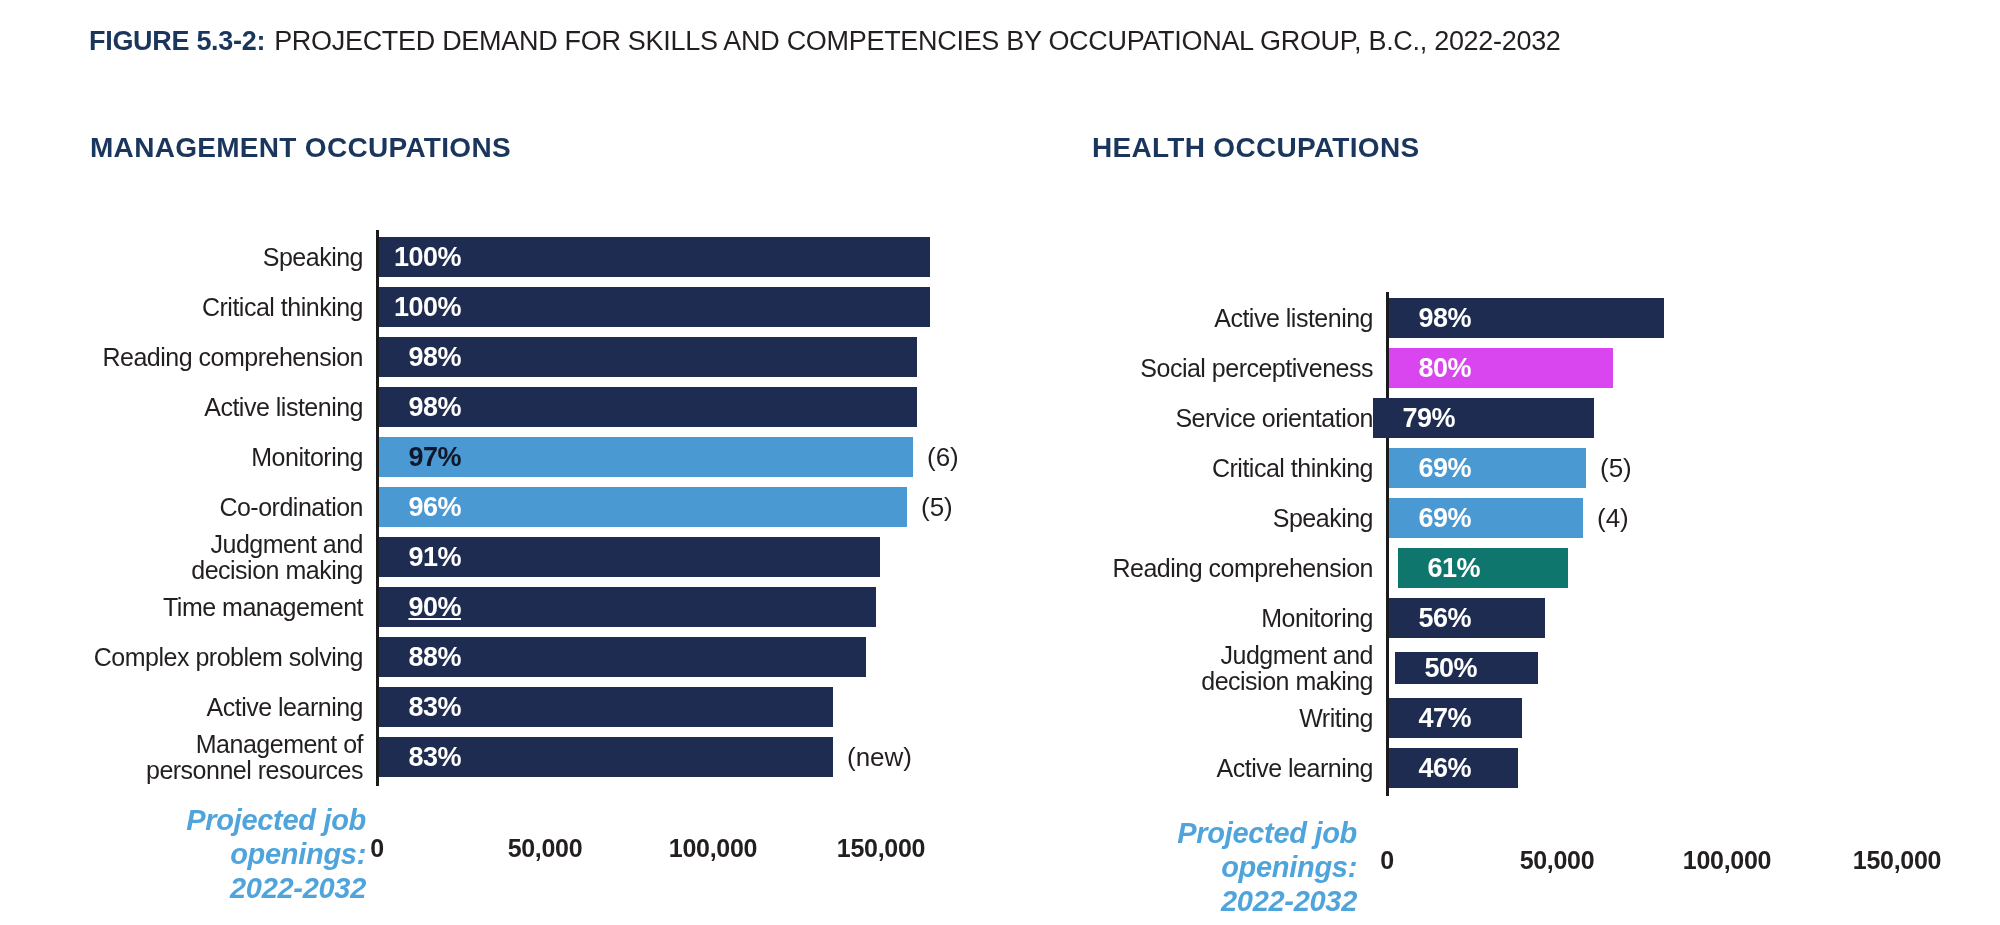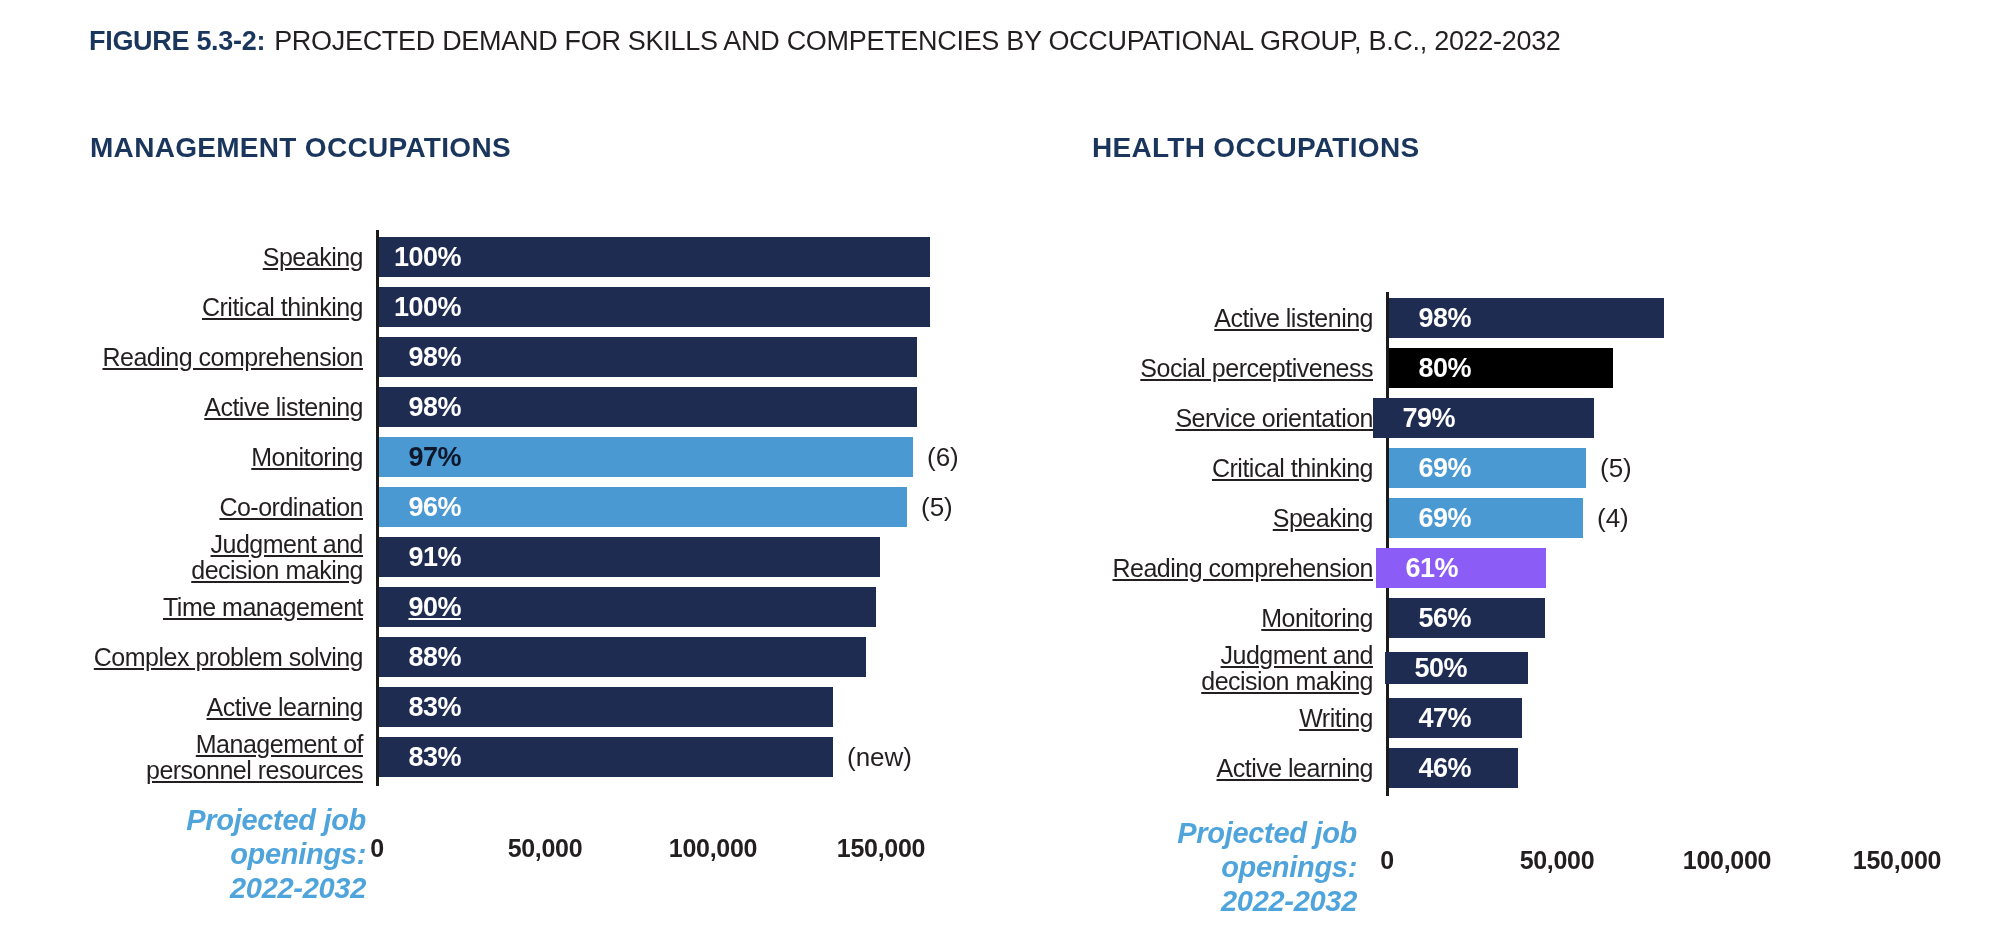--- a/index.html
+++ b/index.html
@@ -7,21 +7,21 @@
         font-family:"Liberation Sans",sans-serif;color:#231f20;}
   .fig-title{position:absolute;left:89px;top:26px;font-size:27px;white-space:nowrap;letter-spacing:-0.3px;}
   .fig-label{font-weight:bold;color:var(--heading,#1b365d);margin-right:9px;}
   .fig-text{font-weight:normal;color:#231f20;}
   .chart-heading{position:absolute;top:132px;font-size:28px;font-weight:bold;
                  color:var(--heading,#1b365d);letter-spacing:0.3px;white-space:nowrap;}
   .chart{position:absolute;}
   .axis-line{position:absolute;width:3px;background:#1a1a1a;}
   .bar-row{position:absolute;left:0;display:flex;align-items:center;height:50px;}
   .bar-label{text-align:right;font-size:25px;line-height:26px;letter-spacing:-0.5px;
-             color:#231f20;white-space:pre-line;flex:none;text-decoration:underline;}
+             color:#231f20;white-space:pre-line;flex:none;}
   .bar{height:40px;display:flex;align-items:center;flex:none;}
   .pct{flex:none;width:68px;padding-left:14px;text-align:right;font-size:27px;
        font-weight:bold;color:#ffffff;letter-spacing:-0.5px;}
   .note{flex:none;margin-left:14px;font-size:26px;color:#231f20;white-space:nowrap;}
   .tick{position:absolute;transform:translateX(-50%);font-size:25px;font-weight:bold;
         letter-spacing:-0.3px;color:#231f20;white-space:nowrap;}
   .caption{position:absolute;text-align:right;font-size:29px;font-weight:bold;font-style:italic;
            line-height:34px;color:var(--caption,#4fa4dc);letter-spacing:-0.3px;}
 </style>
 </head>
@@ -120,21 +120,21 @@
   <div class="chart" id="chart-1" style="left:1092px;top:292px;width:908px;height:633px;">
       <div class="axis-line" style="left: 294px; top: 0px; height: 504px;"></div>
       <div class="bar-row" style="top: 1px;">
         <div class="bar-label" style="width: 281px;">Active listening</div>
         <div class="bar" style="margin-left: 16px; width: 275px; height: 40px; background: rgb(31, 44, 82);">
           <span class="pct" style="color: rgb(255, 255, 255);">98%</span>
         </div>
       </div>
       <div class="bar-row" style="top: 51px;">
         <div class="bar-label" style="width: 281px;">Social perceptiveness</div>
-        <div class="bar" style="margin-left: 16px; width: 224px; height: 40px; background: #000000;">
+        <div class="bar" style="margin-left: 16px; width: 224px; height: 40px; background: #d946ef;">
           <span class="pct" style="color: rgb(255, 255, 255);">80%</span>
         </div>
       </div>
       <div class="bar-row" style="top: 101px;">
         <div class="bar-label" style="width: 281px;">Service orientation</div>
         <div class="bar" style="margin-left: 0; width: 221px; height: 40px; background: rgb(31, 44, 82);">
           <span class="pct" style="color: rgb(255, 255, 255);">79%</span>
         </div>
       </div>
       <div class="bar-row" style="top: 151px;">
@@ -146,34 +146,34 @@
       </div>
       <div class="bar-row" style="top: 201px;">
         <div class="bar-label" style="width: 281px;">Speaking</div>
         <div class="bar" style="margin-left: 16px; width: 194px; height: 40px; background: rgb(74, 153, 211);">
           <span class="pct" style="color: rgb(255, 255, 255);">69%</span>
         </div>
         <span class="note">(4)</span>
       </div>
       <div class="bar-row" style="top: 251px;">
         <div class="bar-label" style="width: 281px;">Reading comprehension</div>
-        <div class="bar" style="margin-left: 3px; width: 170px; height: 40px; background: #8b5cf6;">
+        <div class="bar" style="margin-left: 25px; width: 170px; height: 40px; background: #0f766e;">
           <span class="pct" style="color: rgb(255, 255, 255);">61%</span>
         </div>
       </div>
       <div class="bar-row" style="top: 301px;">
         <div class="bar-label" style="width: 281px;">Monitoring</div>
         <div class="bar" style="margin-left: 16px; width: 156px; height: 40px; background: rgb(31, 44, 82);">
           <span class="pct" style="color: rgb(255, 255, 255);">56%</span>
         </div>
       </div>
       <div class="bar-row" style="top: 351px;">
         <div class="bar-label" style="width: 281px;">Judgment and
 decision making</div>
-        <div class="bar" style="margin-left: 12px; width: 143px; height: 32px; background: rgb(31, 44, 82);">
+        <div class="bar" style="margin-left: 22px; width: 143px; height: 32px; background: rgb(31, 44, 82);">
           <span class="pct" style="color: rgb(255, 255, 255);">50%</span>
         </div>
       </div>
       <div class="bar-row" style="top: 401px;">
         <div class="bar-label" style="width: 281px;">Writing</div>
         <div class="bar" style="margin-left: 16px; width: 133px; height: 40px; background: rgb(31, 44, 82);">
           <span class="pct" style="color: rgb(255, 255, 255);">47%</span>
         </div>
       </div>
       <div class="bar-row" style="top: 451px;">

